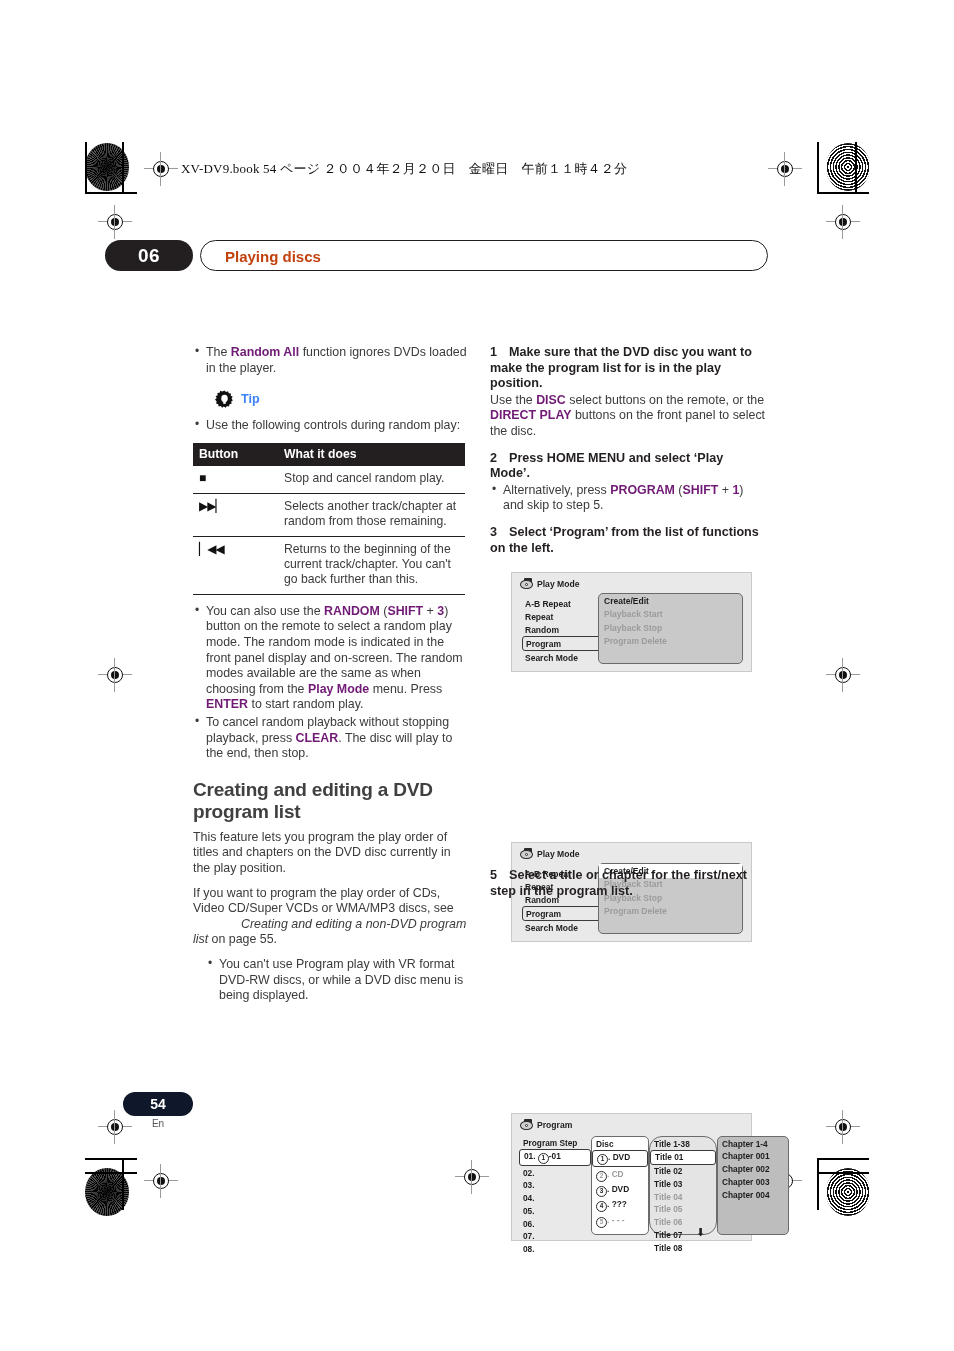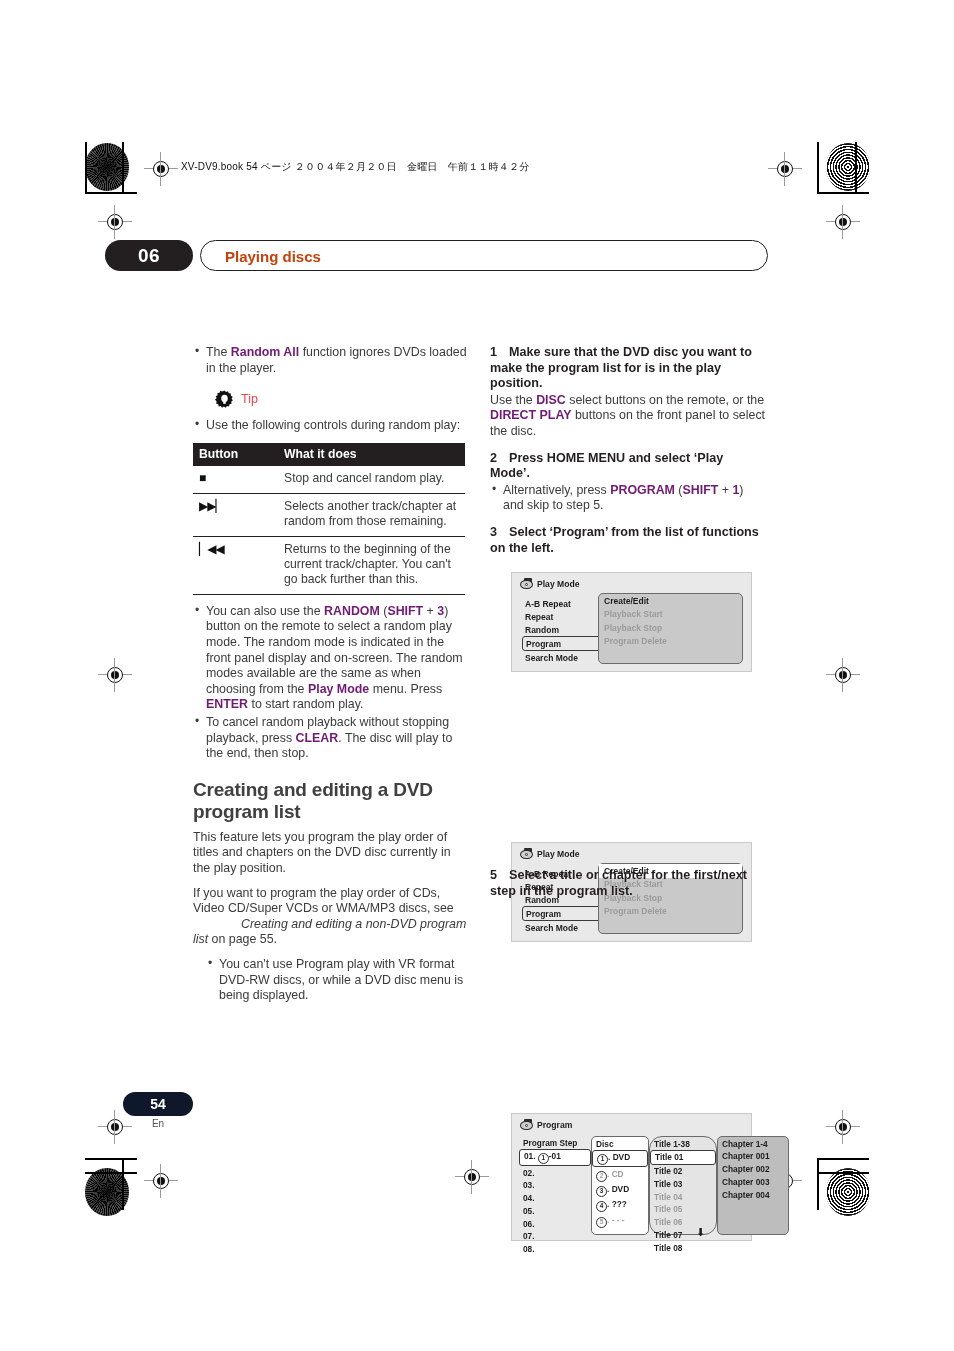--- a/index.html
+++ b/index.html
@@ -22,22 +22,22 @@
     background:
       repeating-conic-gradient(from 0deg,#111 0deg 3deg,#fff 3deg 6deg),
       radial-gradient(circle,#111 0%,#555 60%,#111 100%);
     background-blend-mode:multiply;}
   .densitydisc.fine{background:
       repeating-radial-gradient(circle,#111 0 1.4px,#fff 1.4px 2.8px);}
 
   .cropline{position:absolute;background:#000;}
 
   
-  .slug{position:absolute;left:181px;top:160px;font-size:10px;color:#111;
-        letter-spacing:.2px;white-space:nowrap;font-family:Liberation Sans, sans-serif;}
+  .slug{position:absolute;left:181px;top:160px;font-size:13px;color:#111;
+        letter-spacing:.2px;white-space:nowrap;font-family:Liberation Serif, serif;}
 
   
   .chapbar{position:absolute;left:105px;top:240px;width:88px;height:31px;
            background:#231f20;border-radius:16px;}
   .chapnum{position:absolute;left:0;top:0;width:88px;height:31px;line-height:31px;
            text-align:center;color:#fff;font-weight:bold;font-size:19px;
            font-family:"Liberation Sans",sans-serif;letter-spacing:.5px;}
   .chaptitlebox{position:absolute;left:200px;top:240px;width:568px;height:31px;
                 border:1.6px solid #231f20;border-radius:16px;box-sizing:border-box;}
   .chaptitle{position:absolute;left:24px;top:0;height:31px;line-height:31px;
@@ -52,21 +52,21 @@
   b,strong{color:#701a75;font-weight:bold;}
   em{font-style:italic;margin-left:48px;}
 
   ul{list-style:none;margin:0 0 9px 0;padding:0;}
   li{position:relative;padding-left:13px;margin-bottom:2px;}
   li::before{content:"\2022";position:absolute;left:2px;top:-1px;color:#3b3b3b;font-size:12px;}
   li.indent{padding-left:26px;}
   li.indent::before{left:15px;}
 
   .tipbox{margin:14px 0 9px 22px;display:flex;align-items:center;gap:7px;}
-  .tipword{font-weight:normal;font-size:12.6px;color:#ef4444;}
+  .tipword{font-weight:bold;font-size:12.6px;color:#3b82f6;}
 
   .steph{font-weight:bold;color:#231f20;margin:0 0 1px 0;font-size:12.6px;line-height:15.6px;}
   .steph .n{display:inline-block;width:19px;}
   .stepbody{margin:0 0 11px 0;}
 
   h2.sect{font-size:19px;line-height:22px;font-weight:bold;color:#404040;
           margin:17px 0 7px 0;letter-spacing:-.2px;}
 
   
   table.btn{border-collapse:collapse;width:272px;margin:5px 0 9px 0;font-size:12.2px;}

